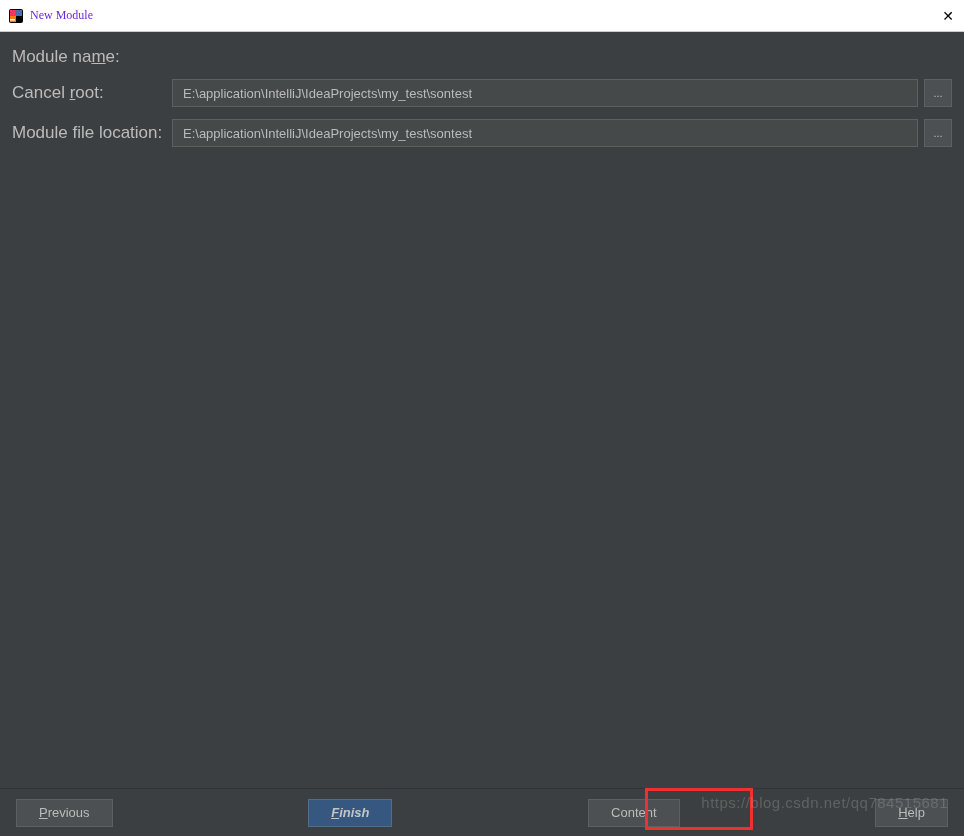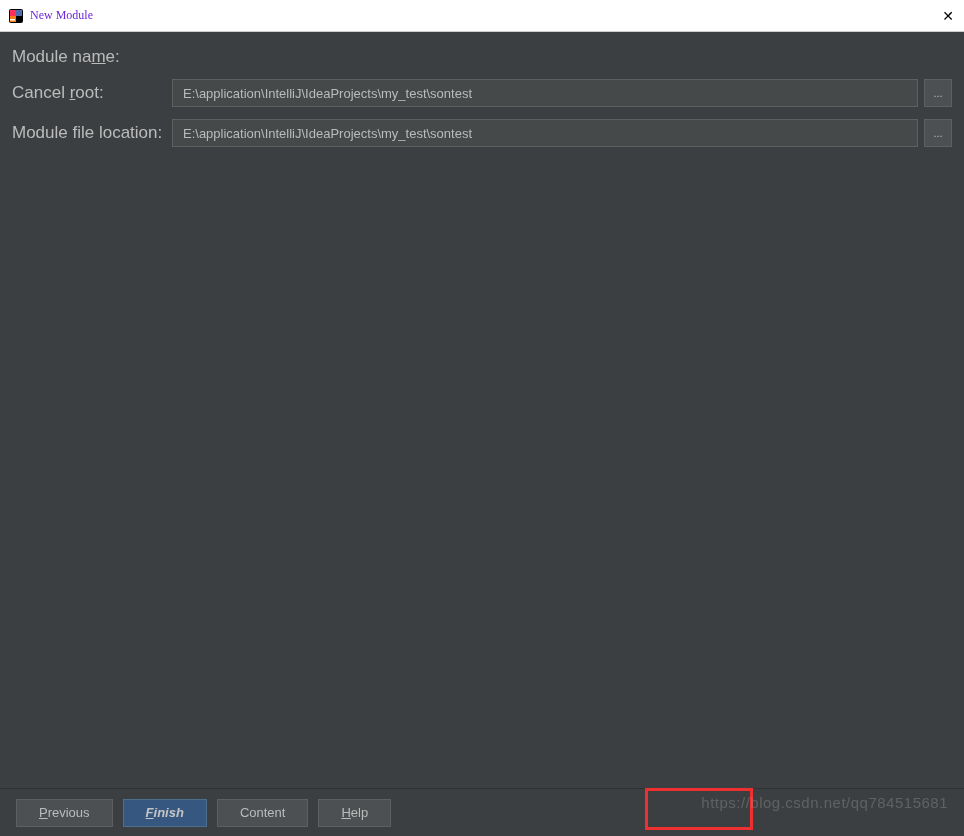--- a/index.html
+++ b/index.html
@@ -113,21 +113,21 @@
     }
     
     .button-bar {
       position: absolute;
       bottom: 0;
       left: 0;
       right: 0;
       height: 48px;
       background: #3c3f41;
       display: flex;
-      justify-content: flex-start;
+      justify-content: space-between;
       align-items: center;
       padding: 0 16px;
       gap: 10px;
       border-top: 1px solid #323232;
     }
     
     .btn {
       background: #4c5052;
       border: 1px solid #5e6060;
       color: #bbbbbb;

